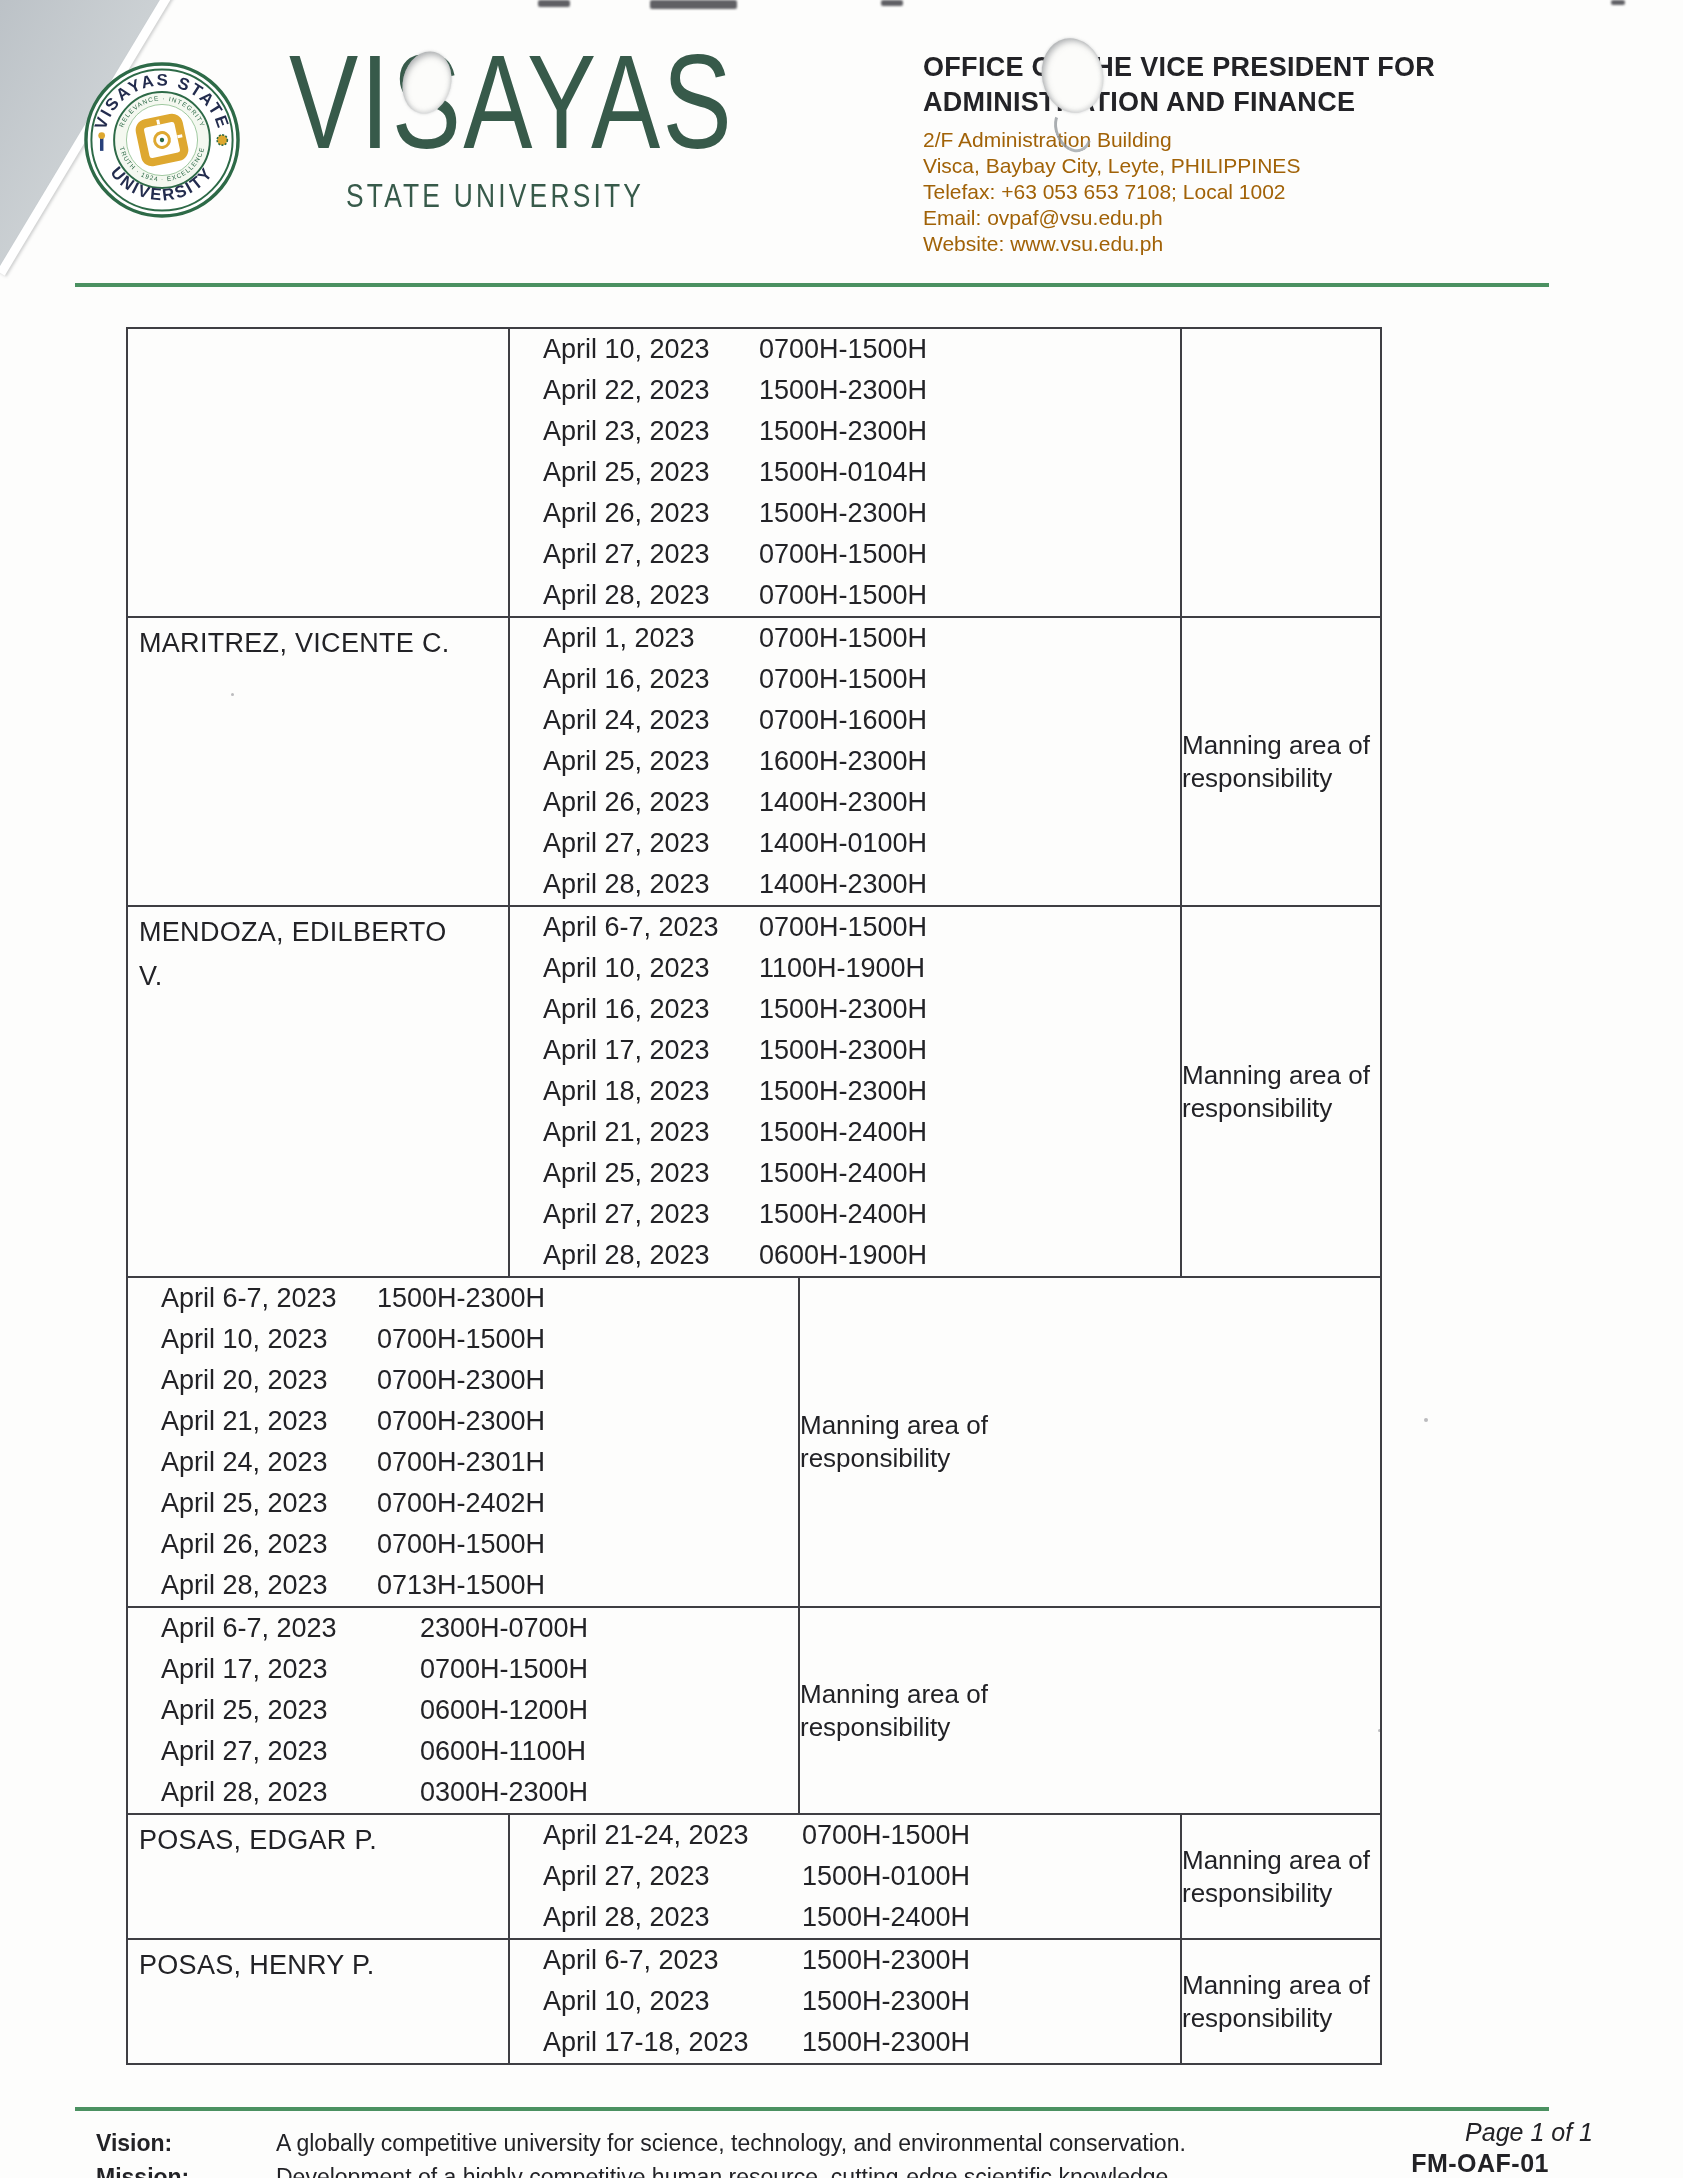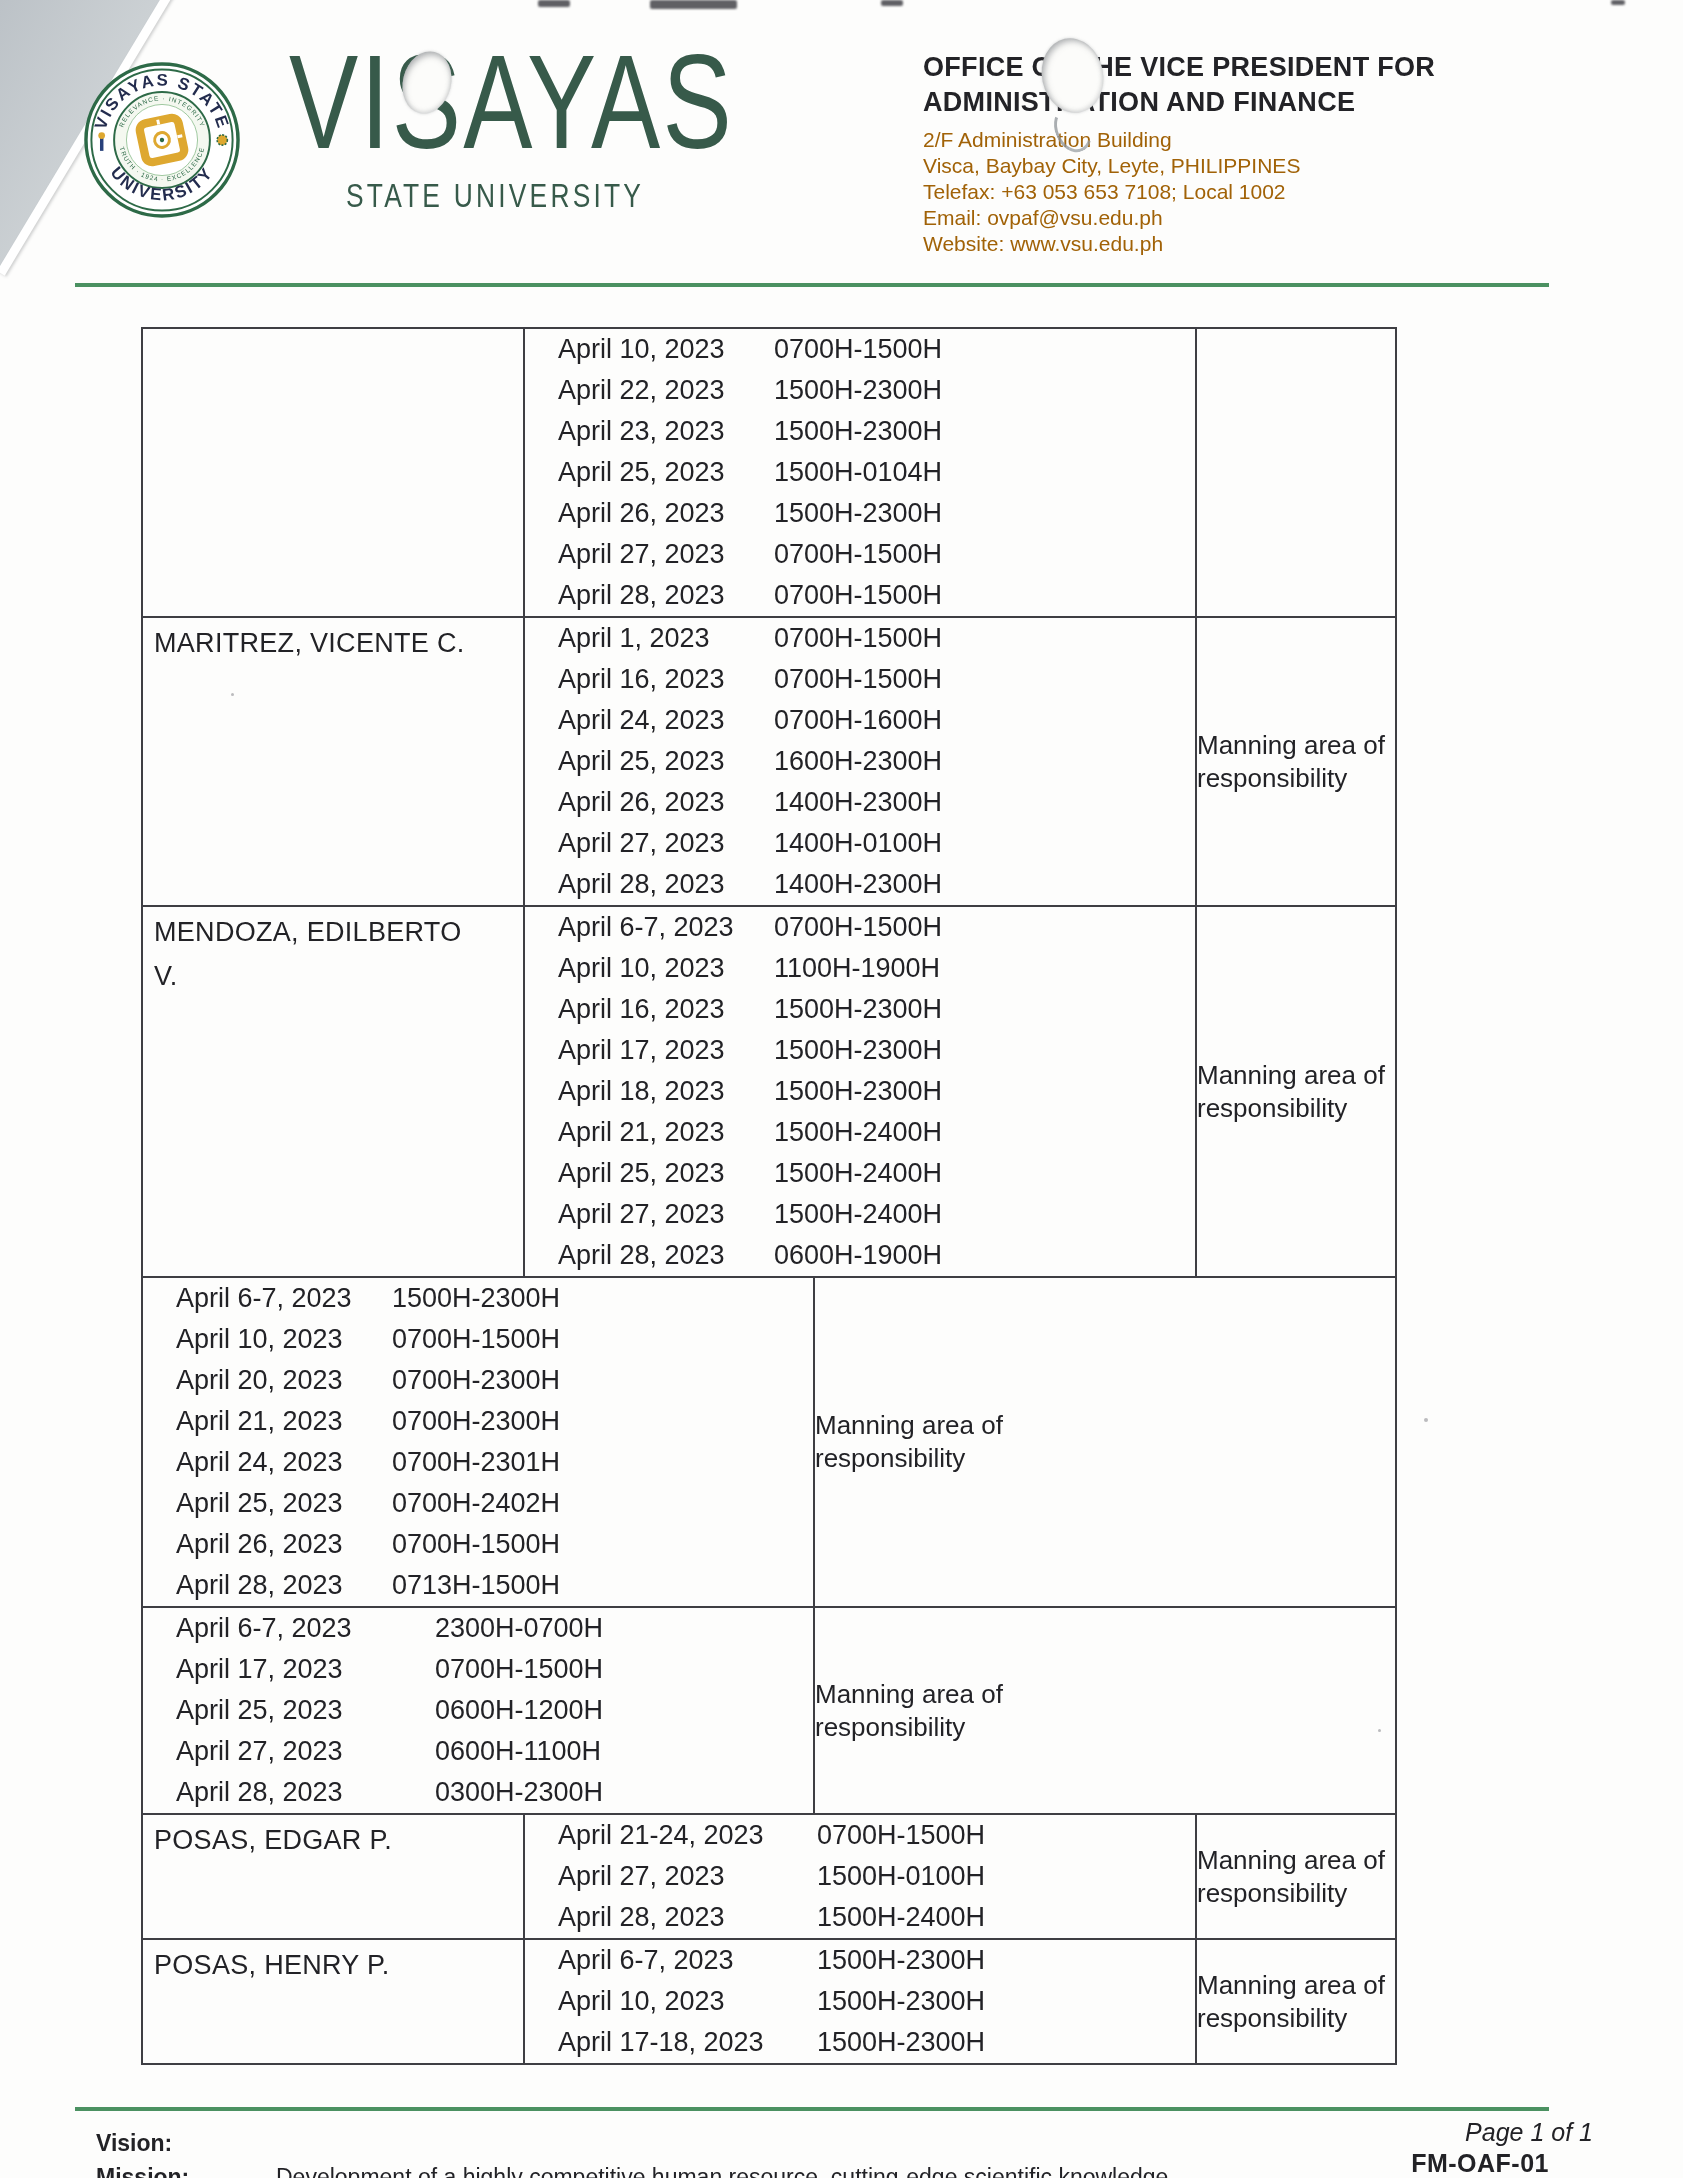--- a/index.html
+++ b/index.html
@@ -31,21 +31,21 @@
   .wm1{font-size:133px;line-height:1;color:#375a4a;letter-spacing:3px;transform:scaleX(.78);transform-origin:left top;}
   .wm2{font-size:33px;color:#375a4a;letter-spacing:4px;margin:8px 0 0 57px;transform:scaleX(.8);transform-origin:left top;}
   .office{position:absolute;left:923px;top:50px;width:554px;}
   .ot{font-size:27px;font-weight:bold;line-height:35px;letter-spacing:0.3px;color:#232327;}
   .oc{font-size:21px;line-height:26px;color:#a16207;margin-top:7px;}
   .rule{position:absolute;left:75px;width:1474px;height:4px;background:#4b9161;}
   .rule-top{top:283px;}
   .rule-bottom{top:2107px;}
   
   .vsu-table{position:absolute;left:126px;top:327px;width:1256px;box-sizing:border-box;
-    border:2px solid #3e3e43;margin-left:15px;}
+    border:2px solid #3e3e43;}
   .sec{display:flex;border-top:2px solid #3e3e43;}
   .sec.first{border-top:none;}
   .cell{box-sizing:border-box;}
   .name-cell{width:382px;border-right:2px solid #3e3e43;padding:3px 10px 0 11px;
     font-size:27px;letter-spacing:0.3px;line-height:44px;}
   .name-cell span{display:inline-block;max-width:337px;vertical-align:top;}
   .sec.nwrap .name-cell span{max-width:315px;}
   .sched-cell{width:672px;border-right:2px solid #3e3e43;padding-left:33px;}
   .sr{height:41px;display:flex;align-items:center;font-size:27px;}
   .sd{flex:0 0 216px;}
@@ -368,20 +368,21 @@
     </div>
 
   </div>
 
   <div class="rule rule-bottom"></div>
 
   <div class="page-num">Page 1 of 1</div>
   <div class="form-code">FM-OAF-01</div>
   <div class="vm-row vm-vision">
     <div class="vm-label">Vision:</div>
+    <div class="vm-text">A globally competitive university for science, technology, and environmental conservation.</div>
   </div>
   <div class="vm-row vm-mission">
     <div class="vm-label">Mission:</div>
     <div class="vm-text">Development of a highly competitive human resource, cutting-edge scientific knowledge</div>
   </div>
 
 </div>
 
 
 </body></html>

